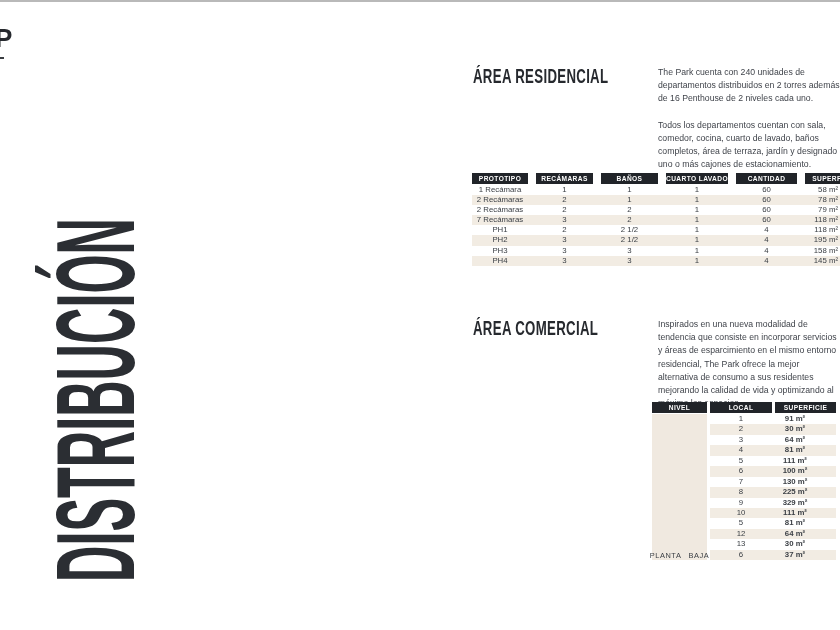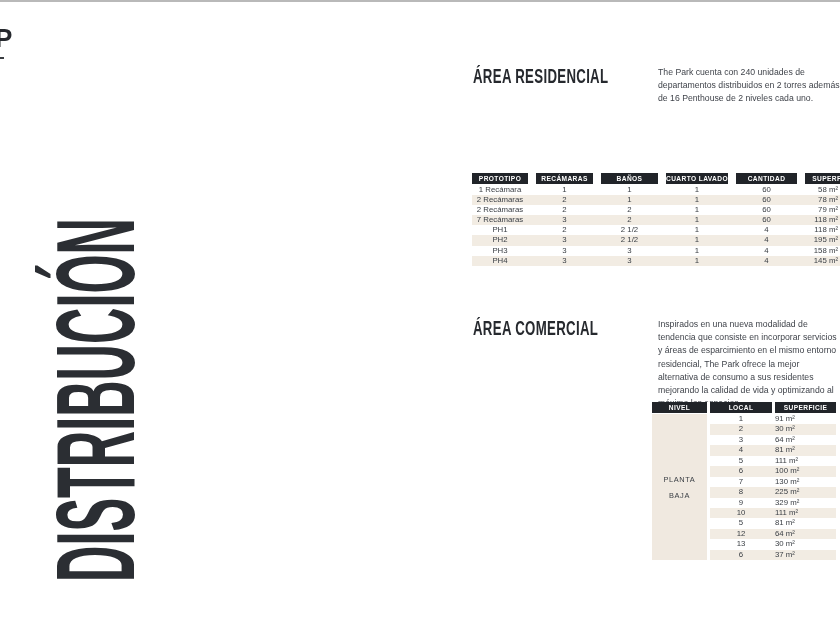--- a/index.html
+++ b/index.html
@@ -48,43 +48,44 @@
   .t-row.alt { background:#f2ece3; }
   .t-cell { font-size:7.8px; line-height:10.1px; text-align:center; color:#3c4046; white-space:nowrap; }
   .res-table .cell-sup { text-align:right; padding-right:25px; }
 
   
   .com-table { position:absolute; left:652px; top:402px; }
   .com-head { display:grid; grid-template-columns:55px 62px 61px; column-gap:3px; margin-bottom:1px; background:#ffffff; }
   .com-body { display:flex; }
   .nivel-cell {
     width:55px; margin-right:3px; background:#f0e9e0;
-    display:flex; flex-direction:column; align-items:center; justify-content:center;
+    display:flex; flex-direction:row; align-items:flex-end; justify-content:center;
     gap:7px; font-size:7.4px; letter-spacing:0.6px; color:#3c4046;
   }
   .com-rows { width:126px; }
   .com-row { display:grid; grid-template-columns:62px 61px; column-gap:3px; height:10.45px; background:#ffffff; }
   .com-row.alt { background:#f2ece3; }
   .com-row .t-cell { line-height:10.45px; }
-  .com-table .cell-sup { text-align:left; padding-right:21px; }
+  .com-table .cell-sup { text-align:center; padding-right:21px;font-weight:bold; }
 </style>
 </head>
 <body>
 
 <div class="page">
   <div class="top-border"></div>
 
   <div class="logo-p">P</div>
   <div class="logo-dash"></div>
 
   <div class="vertical-title">DISTRIBUCIÓN</div>
 
   <h2 class="area-heading heading-res">ÁREA RESIDENCIAL</h2>
   <div class="col-text text-res">
     <p>The Park cuenta con 240 unidades de departamentos distribuidos en 2 torres además de 16 Penthouse de 2 niveles cada uno.</p>
+    <p>Todos los departamentos cuentan con sala, comedor, cocina, cuarto de lavado, baños completos, área de terraza, jardín y designado uno o más cajones de estacionamiento.</p>
   </div>
 
   <div class="res-table">
     <div class="res-grid t-head">
       <div class="h-cell">PROTOTIPO</div>
       <div class="h-cell">RECÁMARAS</div>
       <div class="h-cell">BAÑOS</div>
       <div class="h-cell">CUARTO LAVADO</div>
       <div class="h-cell">CANTIDAD</div>
       <div class="h-cell">SUPERFICIE</div>

